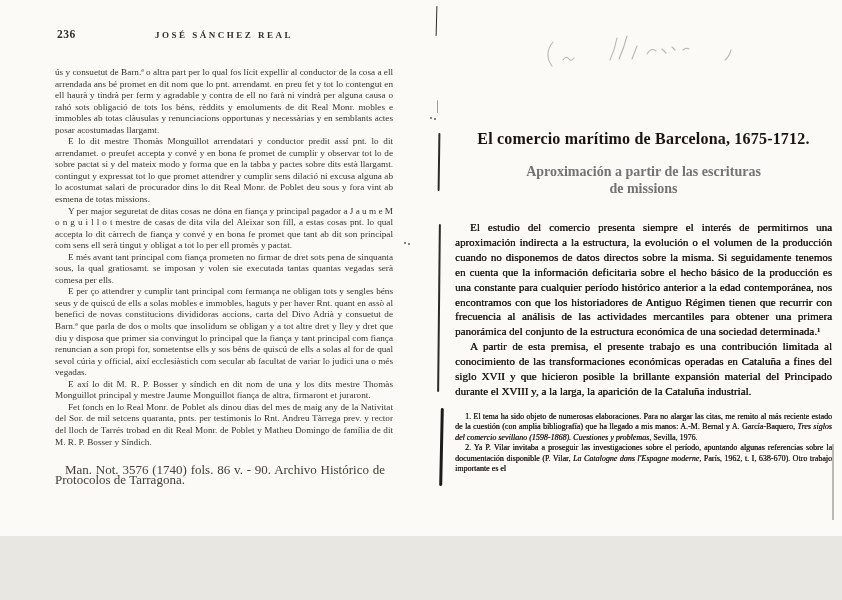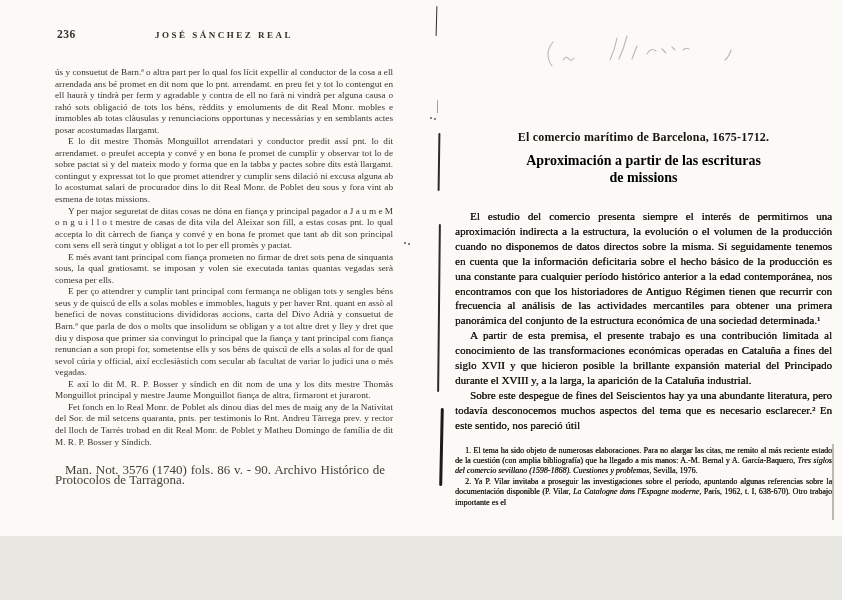--- a/index.html
+++ b/index.html
@@ -21,25 +21,25 @@
   }
   .pl-body p:first-child{text-indent:0;}
   .pl-footnote{
     margin-top:17px;font-size:13px;line-height:10px;text-align:justify;
     text-indent:10px;color:#45413a;width:330px;
   }
   
   .page-right{position:absolute;left:455px;top:28px;width:377px;}
   .handwriting{position:absolute;left:88px;top:2px;width:200px;height:48px;}
   .article-title{
-    margin:102px 0 0 0;font-size:12px;font-weight:bold;text-align:center;
+    margin:102px 0 0 0;font-size:16px;font-weight:bold;text-align:center;
     letter-spacing:.2px;color:#181410;
   }
   .article-subtitle{
-    margin-top:7px;font-size:14px;font-weight:bold;text-align:center;line-height:17px;color:#000000;
+    margin-top:15px;font-size:14px;font-weight:bold;text-align:center;line-height:17px;color:#737373;
   }
   .pr-body{margin-top:23px;}
   .pr-body p{
     margin:0;font-size:11px;line-height:14.9px;text-align:justify;text-indent:15px;
     color:#1d1914;text-shadow:.3px 0 0 currentColor;
   }
   .pr-footnotes{margin-top:13px;}
   .pr-footnotes p{
     margin:0;font-size:8px;line-height:10.4px;text-align:justify;text-indent:10px;
     color:#27221c;text-shadow:.2px 0 0 currentColor;
@@ -111,21 +111,20 @@
 
     <h1 class="article-title">El comercio marítimo de Barcelona, 1675-1712.</h1>
     <div class="article-subtitle">
       <div>Aproximación a partir de las escrituras</div>
       <div>de missions</div>
     </div>
 
     <div class="pr-body">
         <p>El estudio del comercio presenta siempre el interés de permitirnos una aproximación indirecta a la estructura, la evolución o el volumen de la producción cuando no disponemos de datos directos sobre la misma. Si seguidamente tenemos en cuenta que la información deficitaria sobre el hecho básico de la producción es una constante para cualquier período histórico anterior a la edad contemporánea, nos encontramos con que los historiadores de Antiguo Régimen tienen que recurrir con frecuencia al análisis de las actividades mercantiles para obtener una primera panorámica del conjunto de la estructura económica de una sociedad determinada.¹</p>
         <p>A partir de esta premisa, el presente trabajo es una contribución limitada al conocimiento de las transformaciones económicas operadas en Cataluña a fines del siglo XVII y que hicieron posible la brillante expansión material del Principado durante el XVIII y, a la larga, la aparición de la Cataluña industrial.</p>
-        <p>Sobre este despegue de fines del Seiscientos hay ya una abundante literatura, pero todavía desconocemos muchos aspectos del tema que es necesario esclarecer.² En este sentido, nos pareció útil</p>
       </div>
 
     <div class="pr-footnotes">
         <p><span>1. El tema ha sido objeto de numerosas elaboraciones. Para no alargar las citas, me remito al más reciente estado de la cuestión (con amplia bibliografía) que ha llegado a mis manos: A.-M. Bernal y A. García-Baquero, </span><span class="it">Tres siglos del comercio sevillano (1598-1868). Cuestiones y problemas</span><span>, Sevilla, 1976.</span></p>
         <p><span>2. Ya P. Vilar invitaba a proseguir las investigaciones sobre el período, apuntando algunas referencias sobre la documentación disponible (P. Vilar, </span><span class="it">La Catalogne dans l'Espagne moderne</span><span>, París, 1962, t. I, 638-670). Otro trabajo importante es el</span></p>
       </div>
   </div>
 
 </div>
 

